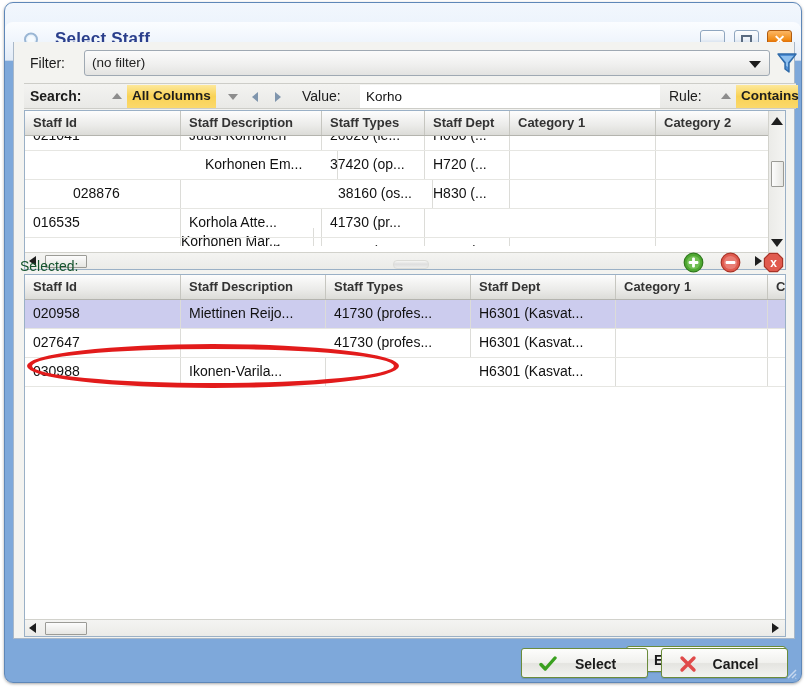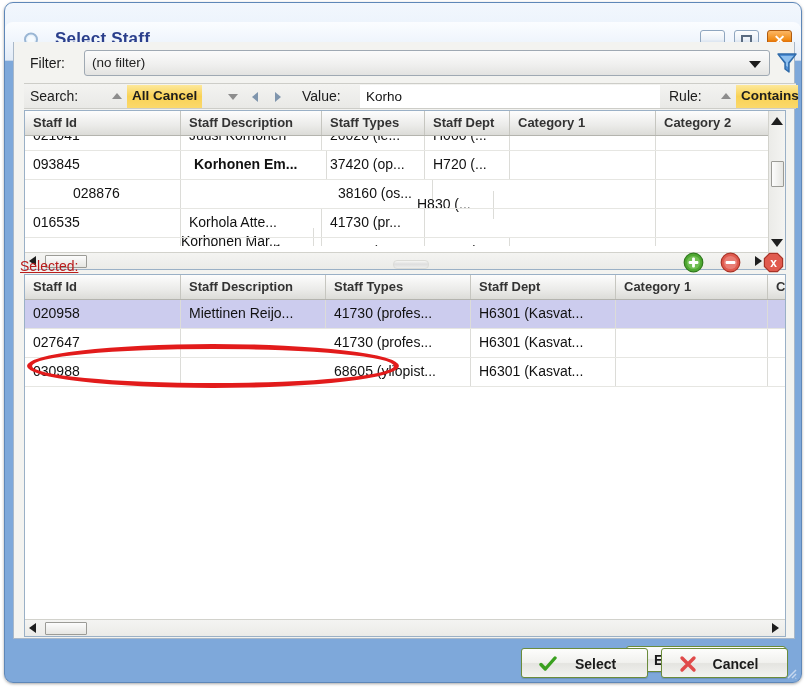--- a/index.html
+++ b/index.html
@@ -128,21 +128,21 @@
 
   
   .search-strip {
     position: absolute; left: 10px; top: 41px;
     width: 772px; height: 26px;
     background: linear-gradient(to bottom,#f3f3f1 0%,#e9e9e6 100%);
     border-top: 1px solid #cdcdc8;
     border-bottom: 1px solid #cdcdc8;
     box-sizing: border-box;
   }
-  .search-label { position: absolute; left: 6px; top: 4px; font-weight: normal; }
+  .search-label { position: absolute; left: 6px; top: 4px; font-weight: bold; }
   .spin-up {
     position: absolute; top: 9px;
     width: 0; height: 0;
     border-left: 5px solid transparent;
     border-right: 5px solid transparent;
     border-bottom: 6px solid #8d8d8d;
   }
   .spin-dn {
     position: absolute; top: 10px;
     width: 0; height: 0;
@@ -259,21 +259,21 @@
   .sb-arr {
     position: absolute;
     width: 0; height: 0;
   }
   .arr-left  { border-top:5px solid transparent; border-bottom:5px solid transparent; border-right:7px solid #1e1e1e; }
   .arr-right { border-top:5px solid transparent; border-bottom:5px solid transparent; border-left:7px solid #1e1e1e; }
   .arr-up    { border-left:6px solid transparent; border-right:6px solid transparent; border-bottom:8px solid #1e1e1e; }
   .arr-down  { border-left:6px solid transparent; border-right:6px solid transparent; border-top:8px solid #1e1e1e; }
 
   
-  .sel-label { position: absolute; left: 16px; top: 292px; font-size: 14px; color:#b91c1c; font-family:"Liberation Sans",sans-serif;text-decoration:underline;}
+  .sel-label { position: absolute; left: 16px; top: 292px; font-size: 14px; color:#14532d; font-family:"Liberation Sans",sans-serif;}
   .splitter-handle {
     position: absolute; left: 385px; top: 294px;
     width: 36px; height: 9px;
     border-radius: 4px;
     background: linear-gradient(to bottom,#f6f6f4 0%,#dedede 45%,#eeeeec 100%);
     border: 1px solid #dcdcd8;
     box-sizing: border-box;
   }
   .act-icons { position: absolute; right: 10px; top: 286px; }
   .act-ico { display:inline-block; width: 21px; height: 21px; margin-left: 11px; vertical-align: top;}
@@ -356,21 +356,21 @@
         <svg width="22" height="24" viewBox="0 0 22 24">
           <polygon points="2,3 20,3 13,12 13,21 9,18 9,12" fill="#4f8fd6" stroke="#2f6aa8" stroke-width="1.4" stroke-linejoin="round"></polygon>
           <polygon points="4.5,5 17.5,5 12,11.3 12,16 10,14.7 10,11.3" fill="#8fc0ee"></polygon>
         </svg>
       </span>
     </div>
 
     <div class="search-strip">
       <span class="lbl search-label">Search:</span>
       <span class="spin-up" style="left:88px;"></span>
-      <span class="hl-field" style="left:103px; top:1px;">All Cancel</span>
+      <span class="hl-field" style="left:103px; top:1px;">All Columns</span>
       <span class="spin-dn" style="left:204px;"></span>
       <span class="nav-arrow-l" style="left:228px;"></span>
       <span class="nav-arrow-r" style="left:251px;"></span>
       <span class="lbl value-label">Value:</span>
       <input class="value-input" type="text" value="Korho" placeholder="" style="">
       <span class="lbl rule-label">Rule:</span>
       <span class="spin-up" style="left:697px;"></span>
       <span class="hl-field" style="left:712px; top:1px; width:62px;">Contains</span>
     </div>
 
@@ -391,34 +391,33 @@
           <span class="cell" style="left:0;   width:156px;">021041</span>
           <span class="cell" style="left:156px;width:141px;">Juusi Korhonen</span>
           <span class="cell" style="left:297px;width:103px;">20020 (le...</span>
           <span class="cell" style="left:400px;width:85px;">H000 (...</span>
           <span class="cell" style="left:485px;width:146px;"></span>
           <span class="cell" style="left:631px;width:113px;"></span>
         </div>
         <div class="row-sep" style="top:14px;"></div>
 
         <div class="grid-row" style="top:15px;">
-          <span class="cell" style="left:0;   width:156px;">093845</span>
-          <span class="cell" style="left:161px;width:141px;font-weight:bold;">Korhonen Em...</span>
+          <span class="cell" style="left:172px;width:141px;">Korhonen Em...</span>
           <span class="cell" style="left:297px;width:103px;">37420 (op...</span>
           <span class="cell" style="left:400px;width:85px;">H720 (...</span>
           <span class="cell" style="left:485px;width:146px;"></span>
           <span class="cell" style="left:631px;width:113px;"></span>
         </div>
         <div class="row-sep" style="top:43px;"></div>
 
         <div class="grid-row" style="top:44px;">
           <span class="cell" style="left:0;   width:156px;padding-left:48px;">028876</span>
           <span class="cell" style="left:148px;width:141px;margin-top:48px;">Korhonen Mar...</span>
           <span class="cell" style="left:290px;width:103px;margin-left:15px;">38160 (os...</span>
-          <span class="cell" style="left:384px;width:85px;margin-top:11px;">H830 (...</span>
+          <span class="cell" style="left:400px;width:85px;">H830 (...</span>
           <span class="cell" style="left:485px;width:146px;"></span>
           <span class="cell" style="left:631px;width:113px;"></span>
         </div>
         <div class="row-sep" style="top:72px;"></div>
 
         <div class="grid-row" style="top:73px;">
           <span class="cell" style="left:0;   width:156px;">016535</span>
           <span class="cell" style="left:156px;width:141px;">Korhola Atte...</span>
           <span class="cell" style="left:297px;width:103px;">41730 (pr...</span>
           <span class="cell" style="left:485px;width:146px;"></span>
@@ -501,21 +500,21 @@
           <span class="cell" style="left:0;   width:156px;">027647</span>
           <span class="cell" style="left:301px;width:145px;">41730 (profes...</span>
           <span class="cell" style="left:446px;width:145px;">H6301 (Kasvat...</span>
           <span class="cell" style="left:591px;width:152px;"></span>
           <span class="cell" style="left:743px;width:45px;"></span>
         </div>
         <div class="row-sep" style="top:57px;"></div>
 
         <div class="grid-row" style="top:58px;">
           <span class="cell" style="left:0;   width:156px;">030988</span>
-          <span class="cell" style="left:301px;width:145px;">68605 (yliopist...</span>
+          <span class="cell" style="left:156px;width:145px;">Ikonen-Varila...</span>
           <span class="cell" style="left:446px;width:145px;">H6301 (Kasvat...</span>
           <span class="cell" style="left:591px;width:152px;"></span>
           <span class="cell" style="left:743px;width:45px;"></span>
         </div>
         <div class="row-sep" style="top:86px;"></div>
       </div>
 
       <div class="sb-h">
         <span class="sb-arr arr-left" style="left:4px; top:3px;"></span>
         <span class="sb-thumb-h" style="left:20px; width:42px;"></span>

